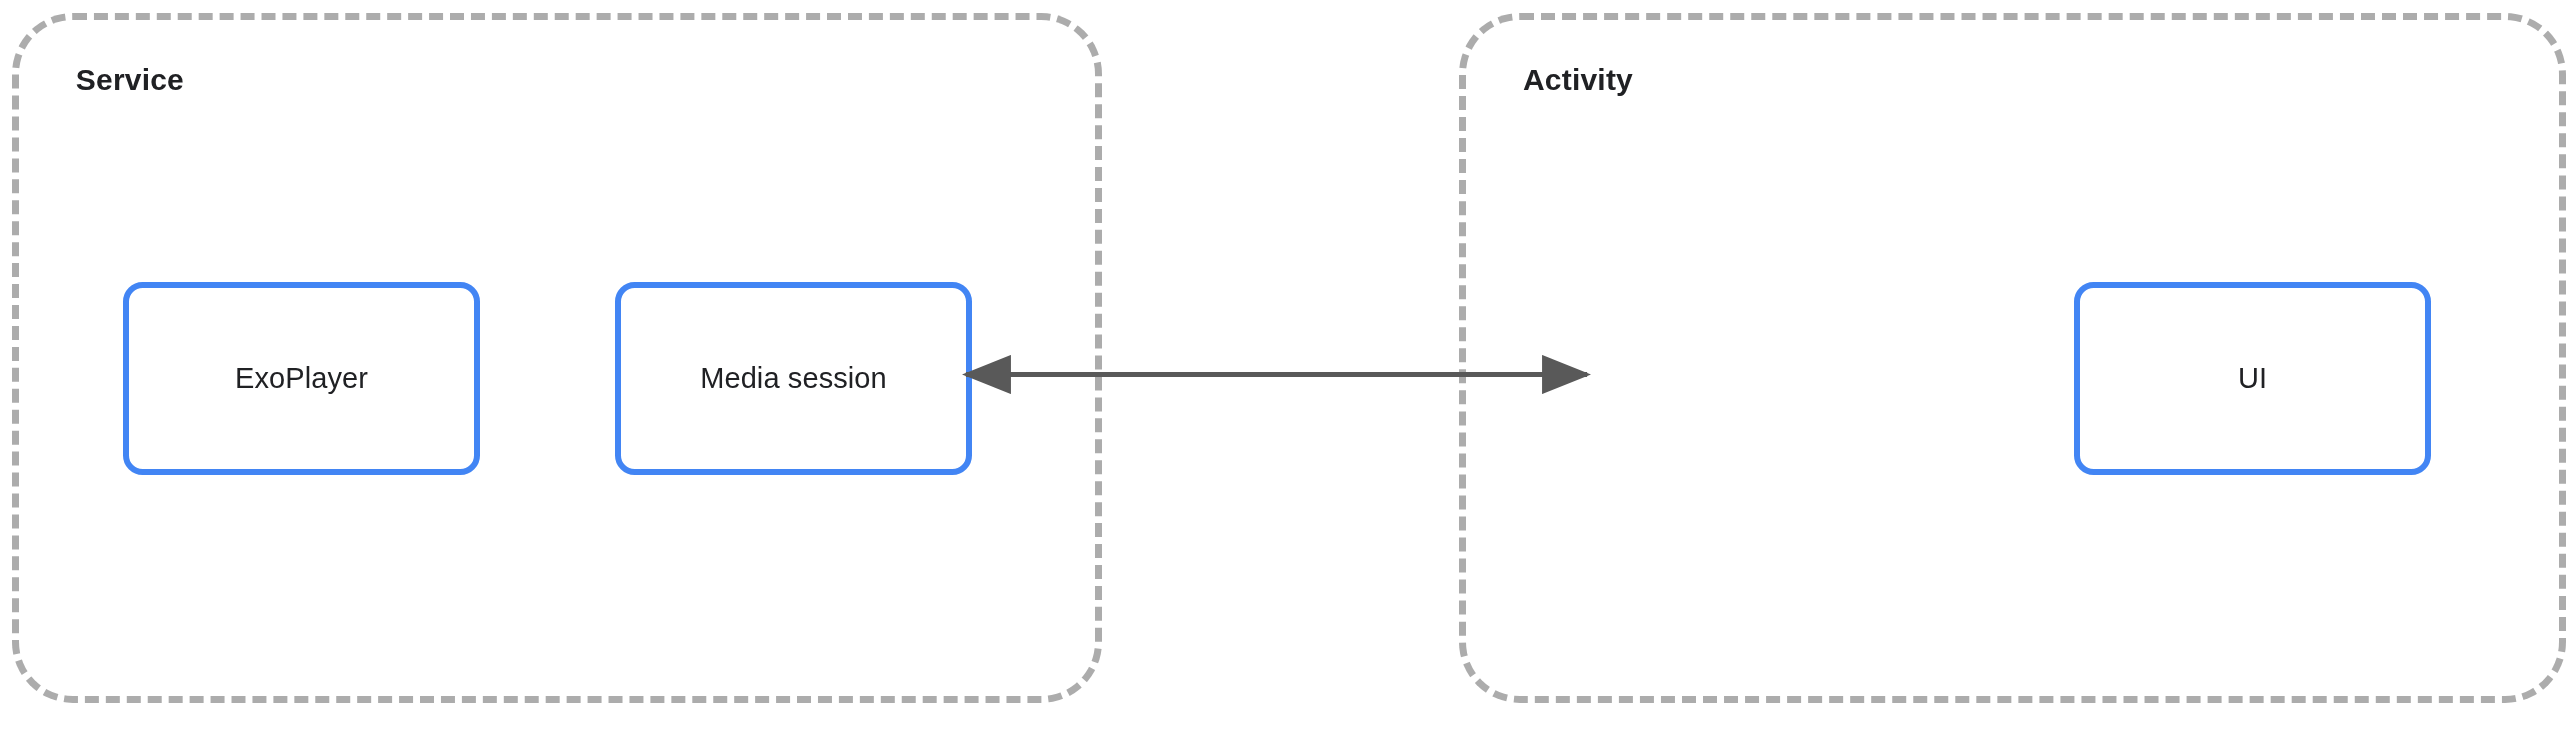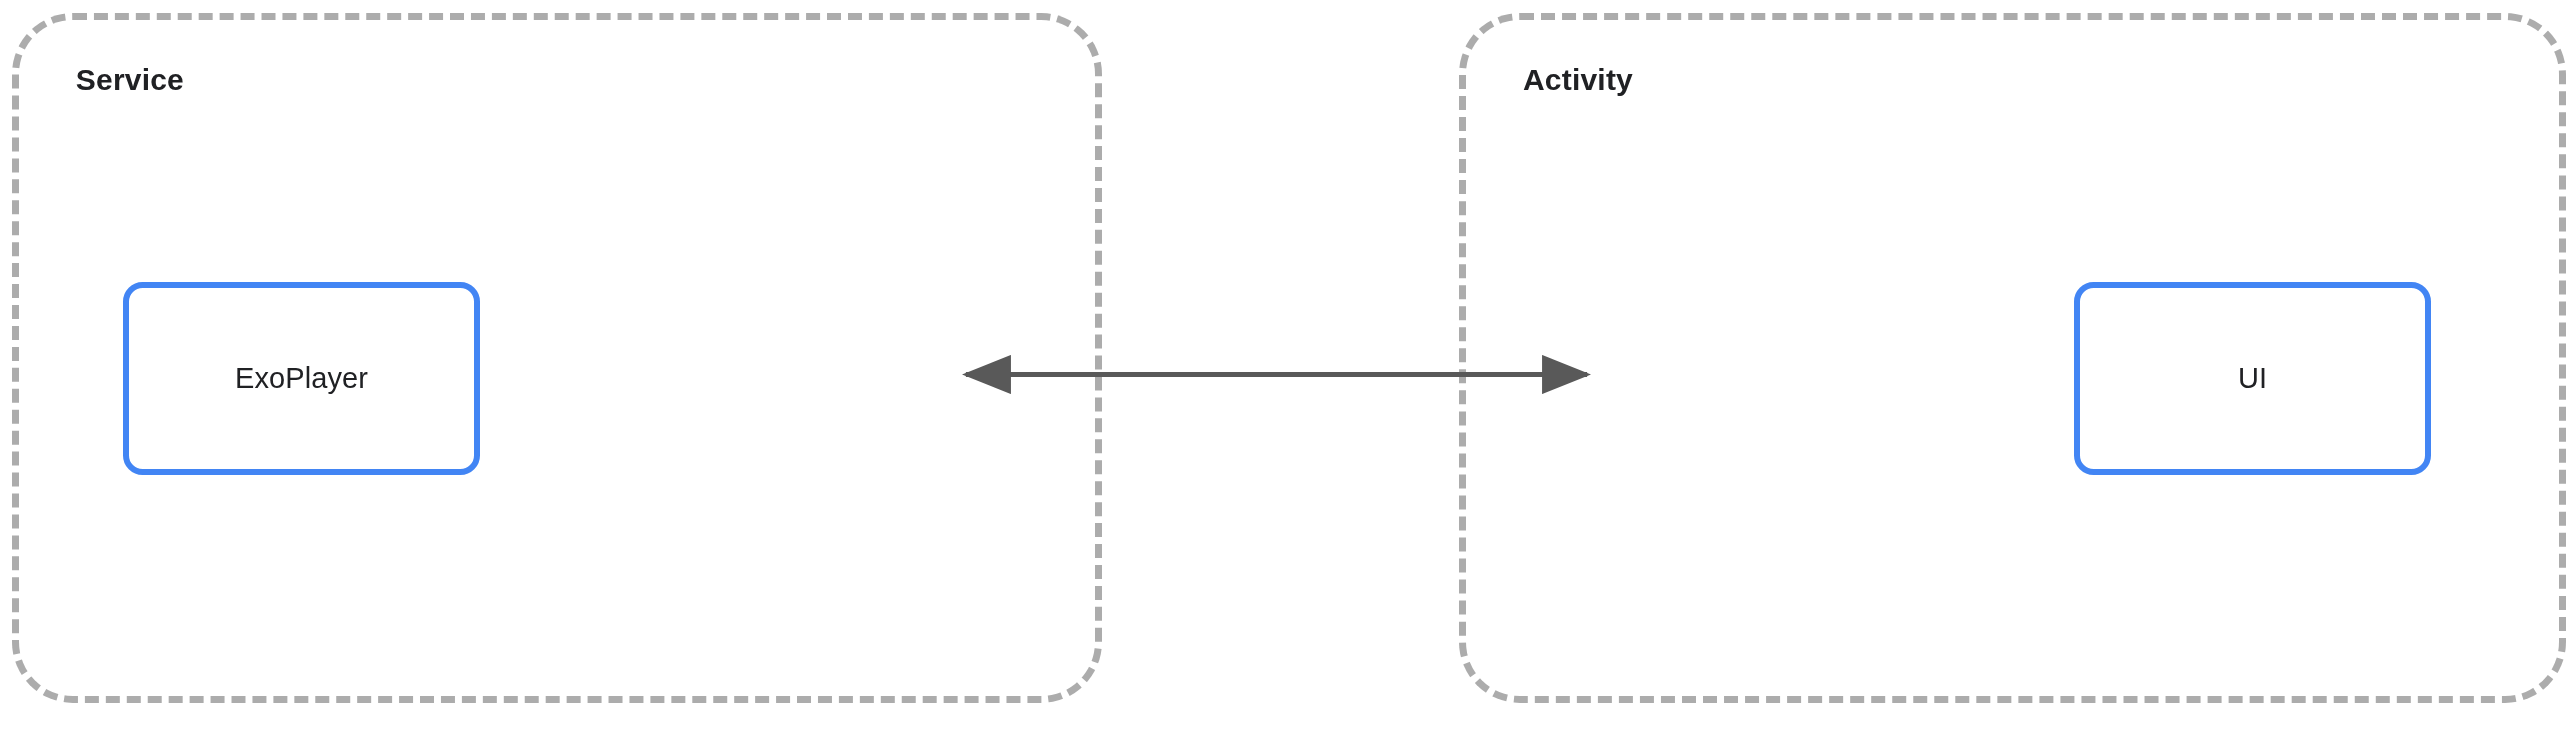--- a/index.html
+++ b/index.html
@@ -128,20 +128,23 @@
   </div>
 
   <div class="group" id="group-activity">
     <div class="group-label">Activity</div>
   </div>
 
   <div class="node" id="node-exoplayer">
     <span class="node-label">ExoPlayer</span>
   </div>
 
+  <div class="node" id="node-media-session">
+    <span class="node-label">Media session</span>
+  </div>
 
 
   <div class="node" id="node-ui">
     <span class="node-label">UI</span>
   </div>
 
   <svg id="connector-session-controller" viewBox="0 0 646 60" width="633" height="59" xmlns="http://www.w3.org/2000/svg">
     <defs>
       <marker id="arrowhead-end" markerWidth="10" markerHeight="8" refX="9.2" refY="4" orient="auto" markerUnits="strokeWidth">
         <path d="M0,0 L10,4 L0,8 Z" fill="#595959"></path>

